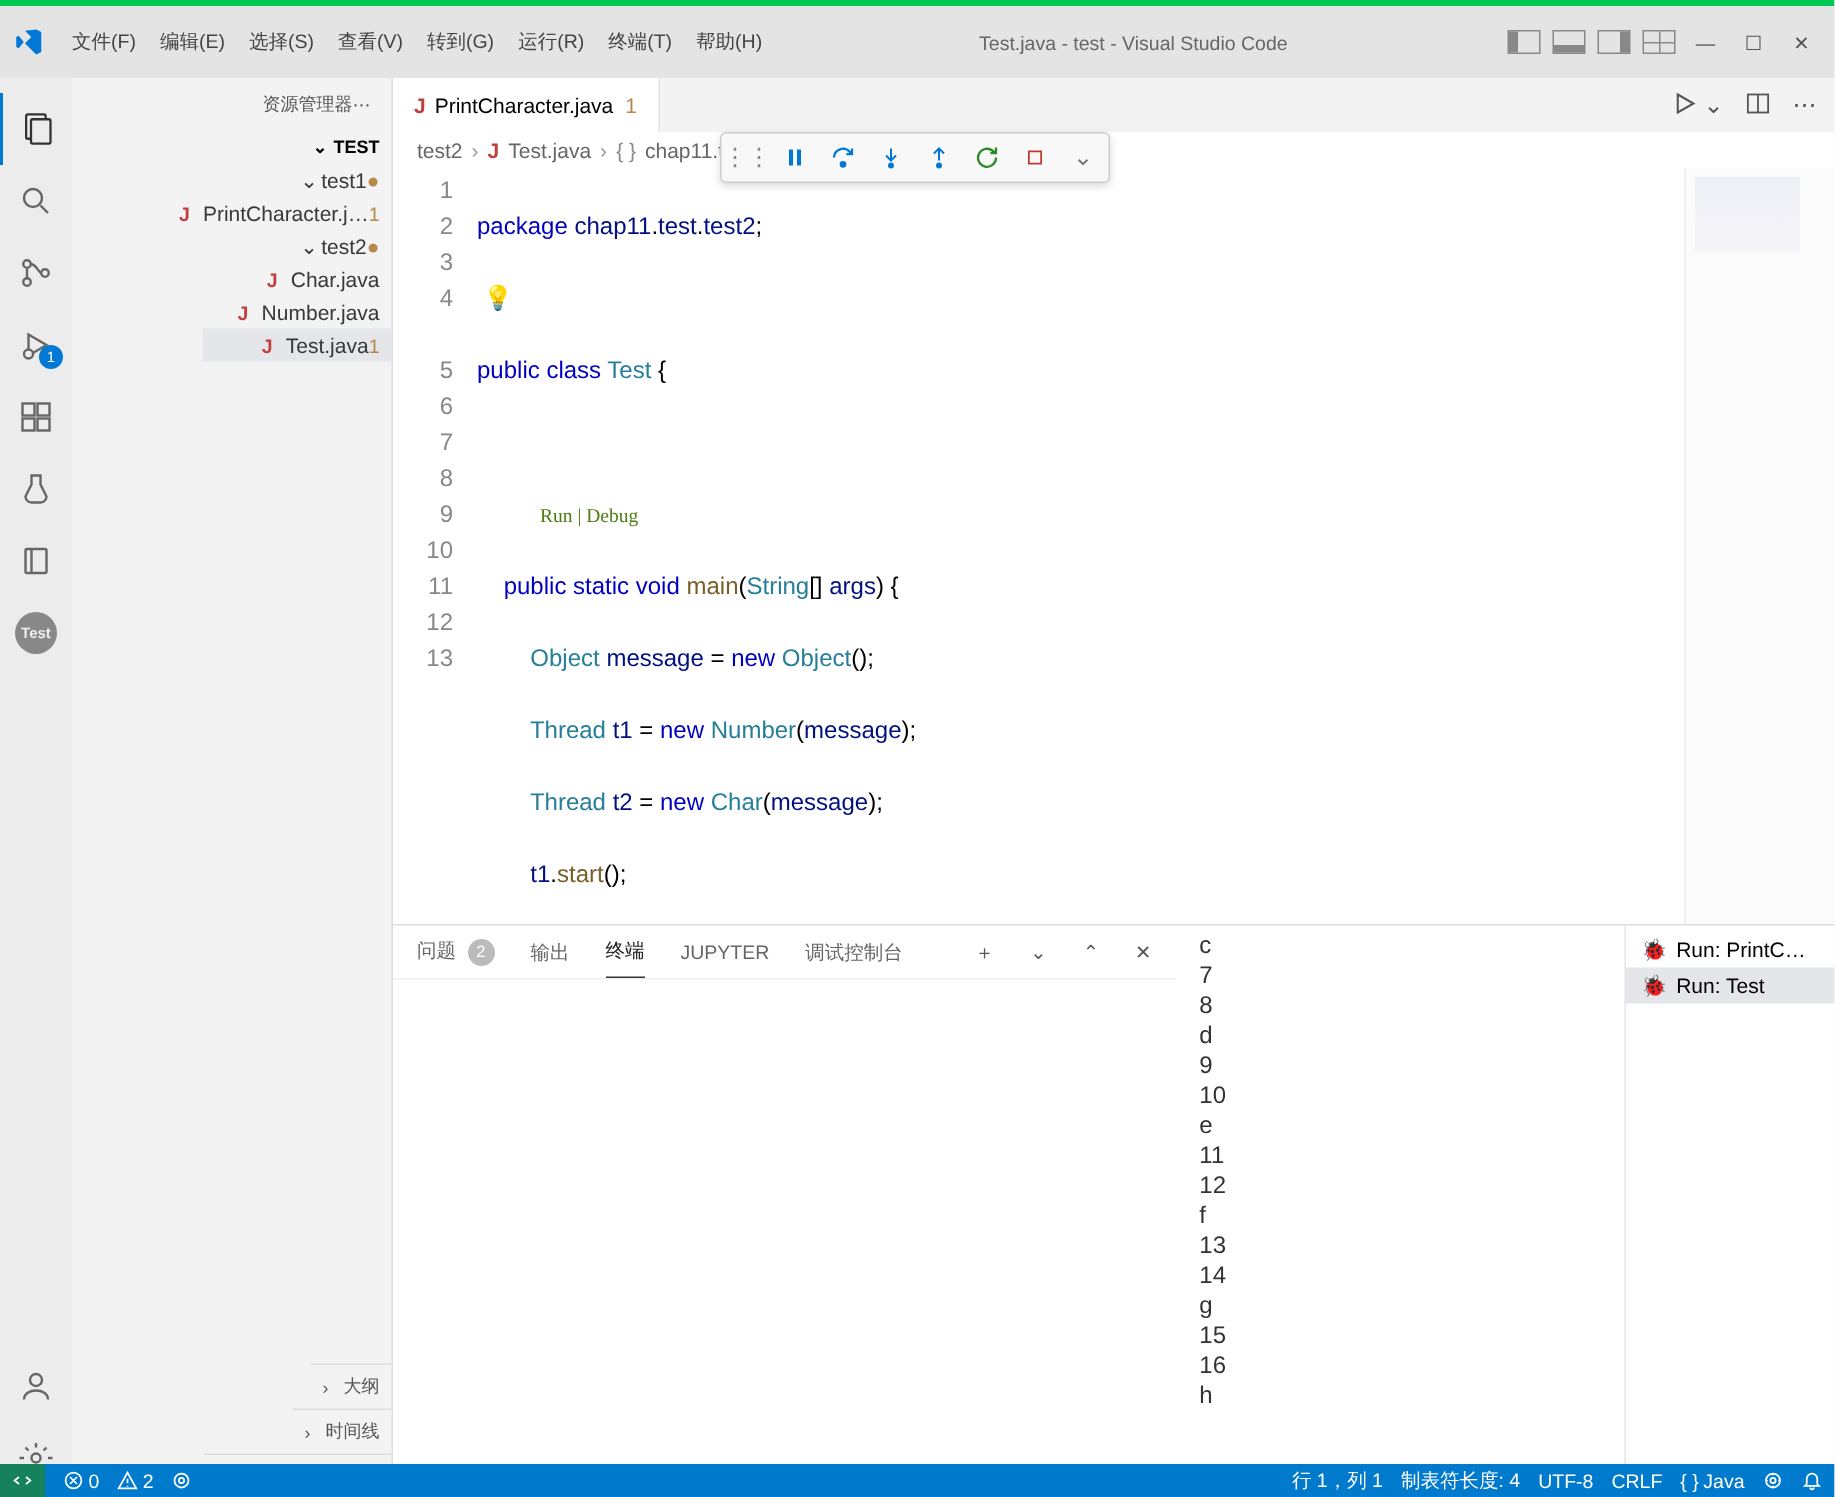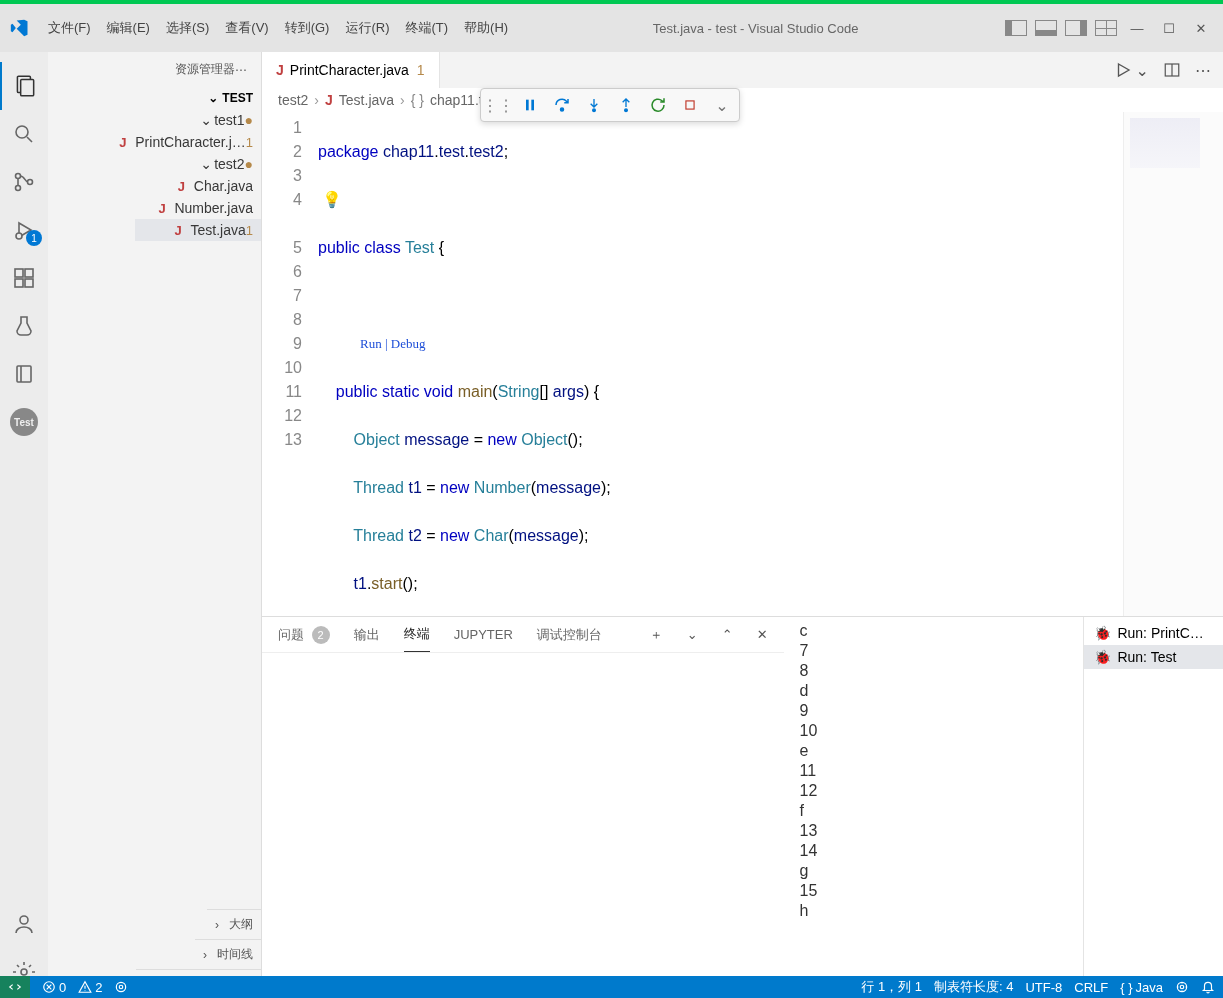--- a/index.html
+++ b/index.html
@@ -55,21 +55,21 @@
 .breadcrumb .sep { color:#999; }
 
 .code { flex:1; background:#fff; display:flex; font-family:Consolas,monospace; font-size:16px; overflow:hidden; position:relative; }
 .gutter { width:56px; text-align:right; color:#888; padding:4px 16px 0 0; line-height:24px; user-select:none; }
 .codelines { padding:4px 0 0 0; line-height:24px; white-space:pre; }
 .codelines .cl { height:24px; }
 .kw { color:#0000c0; }
 .typ { color:#267f99; }
 .fn { color:#795e26; }
 .var { color:#001080;margin-top:16px; }
-.codelens { color:#1d4ed8; font-size:13px; padding-left:42px; height:24px; font-family:"Segoe UI"; }
+.codelens { color:#4d7c0f; font-size:13px; padding-left:42px; height:24px; font-family:"Segoe UI"; }
 .bulb { color:#e8b400; padding-left:4px; }
 .minimap { position:absolute; top:0; right:0; width:100px; height:100%; background:#fbfbfb; border-left:1px solid #eee; }
 .minimap .mm { position:absolute; top:6px; left:6px; width:70px; height:50px; background:linear-gradient(#e0e0f0,#f0f0f8); opacity:0.5; }
 
 .panel { height:380px; background:#fff; border-top:1px solid #ddd; display:flex; }
 .panel .pleft { flex:1; display:flex; flex-direction:row; }
 .paneltabs { height:36px; display:flex; align-items:center; padding:0 16px; gap:24px; font-size:13px; color:#666; border-bottom:1px solid #eee; }
 .paneltabs .pt { cursor:pointer; padding:8px 0; }
 .paneltabs .pt.active { color:#222; border-bottom:1px solid #333; }
 .paneltabs .pbadge { background:#bbb; color:#fff; border-radius:50%; width:18px; height:18px; font-size:11px; display:inline-flex; align-items:center; justify-content:center; margin-left:4px; }
@@ -376,20 +376,21 @@
             <div>9</div>
             <div>10</div>
             <div>e</div>
             <div>11</div>
             <div>12</div>
             <div>f</div>
             <div>13</div>
             <div>14</div>
             <div>g</div>
             <div>15</div>
+            <div>16</div>
             <div>h</div>
           </div>
       </div>
       <div class="pright">
         <div class="ritem">
           <span>🐞</span>
           <span>Run: PrintC…</span>
         </div>
         <div class="ritem active">
           <span>🐞</span>

